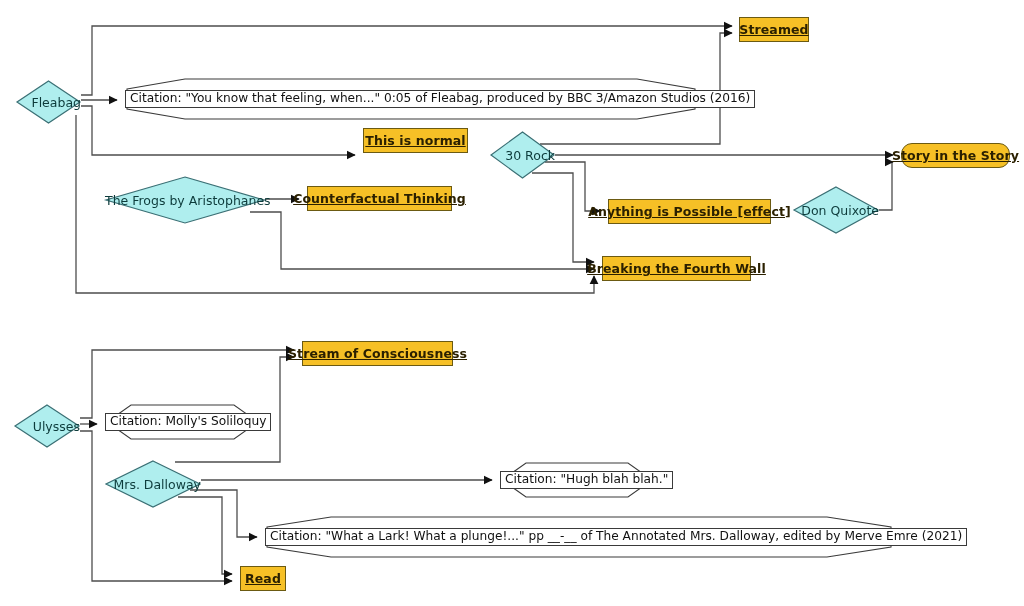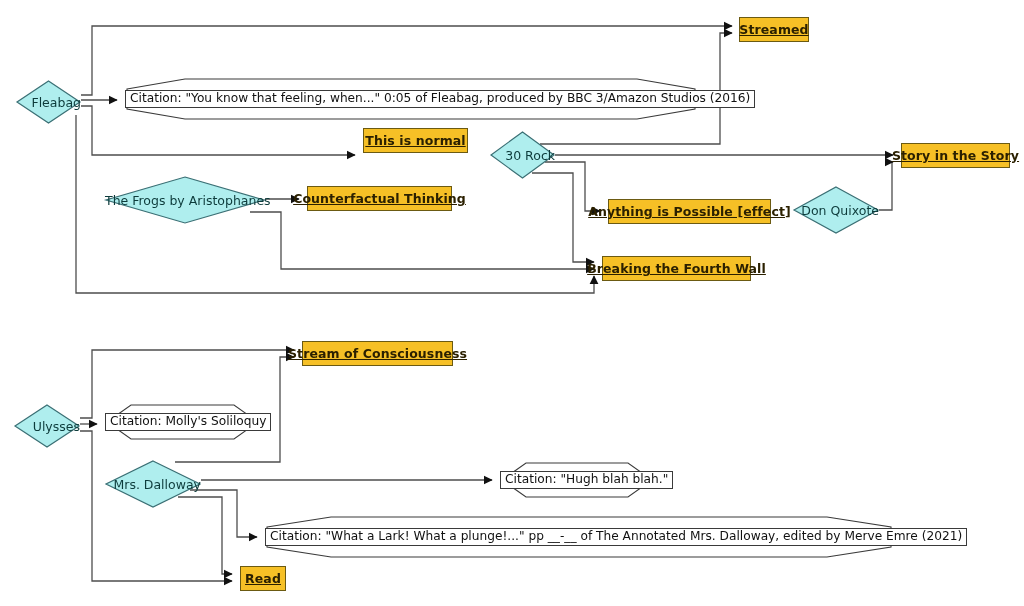--- a/index.html
+++ b/index.html
@@ -198,21 +198,21 @@
   </div>
 
   <div class="node box" style="left:608px; top:199px; width:163px; height:25px;">
     <span>Anything is Possible [effect]</span>
   </div>
 
   <div class="node box" style="left:602px; top:256px; width:149px; height:25px;">
     <span>Breaking the Fourth Wall</span>
   </div>
 
-  <div class="node box" style="left:901px; top:143px; width:109px; height:25px;">
+  <div class="node box" style="left:901px; top:143px; width:109px; height:25px;border-radius:11px;">
     <span>Story in the Story</span>
   </div>
 
   <div class="node box" style="left:302px; top:341px; width:151px; height:25px;">
     <span>Stream of Consciousness</span>
   </div>
 
   <div class="node box" style="left:240px; top:566px; width:46px; height:25px;">
     <span>Read</span>
   </div>

